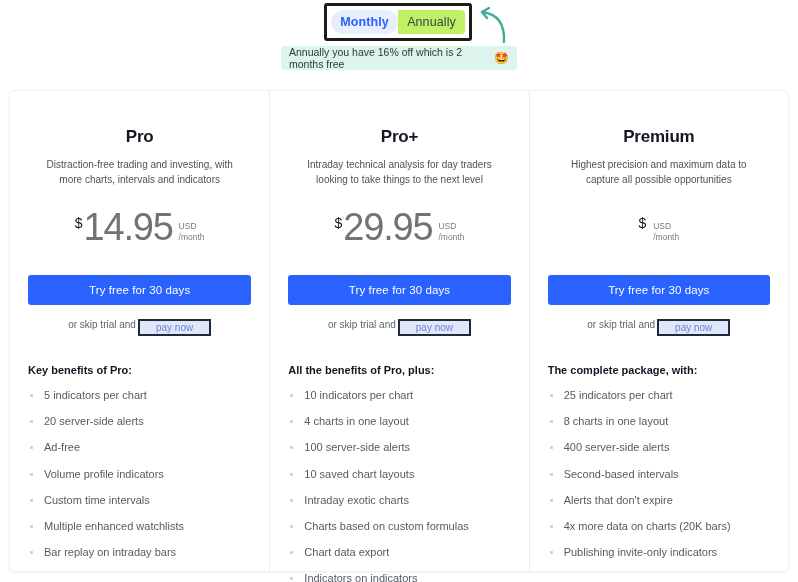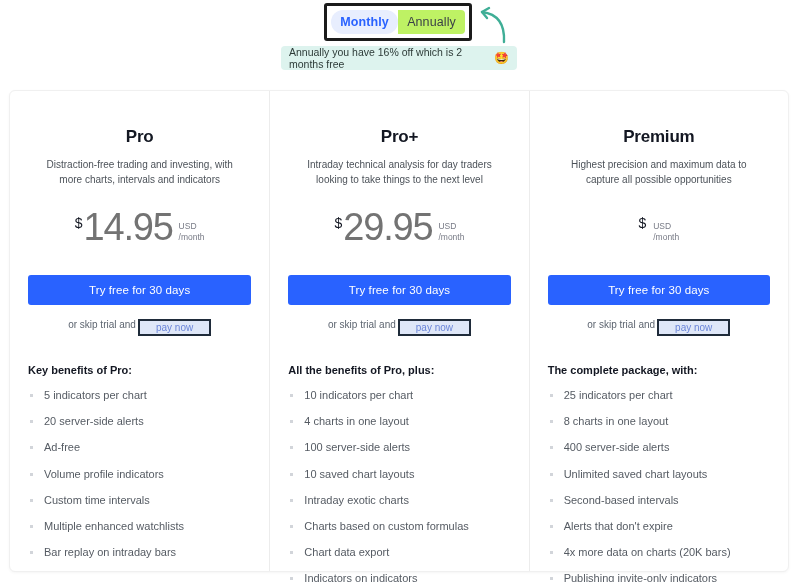--- a/index.html
+++ b/index.html
@@ -337,21 +337,20 @@
     <button class="cta-button">Try free for 30 days</button>
     <div class="skip-row">
       <span>or skip trial and</span>
       <span class="pay-now-link">pay now</span>
     </div>
     <div class="benefits-title">The complete package, with:</div>
     <ul class="benefits-list">
       <li class="benefit-item">25 indicators per chart</li>
       <li class="benefit-item">8 charts in one layout</li>
       <li class="benefit-item">400 server-side alerts</li>
-      <li class="benefit-item">Unlimited saved chart layouts</li>
       <li class="benefit-item">Second-based intervals</li>
       <li class="benefit-item">Alerts that don't expire</li>
       <li class="benefit-item">4x more data on charts (20K bars)</li>
       <li class="benefit-item">Publishing invite-only indicators</li>
     </ul>
   </div>
 
 </div>
 
 </body></html>

